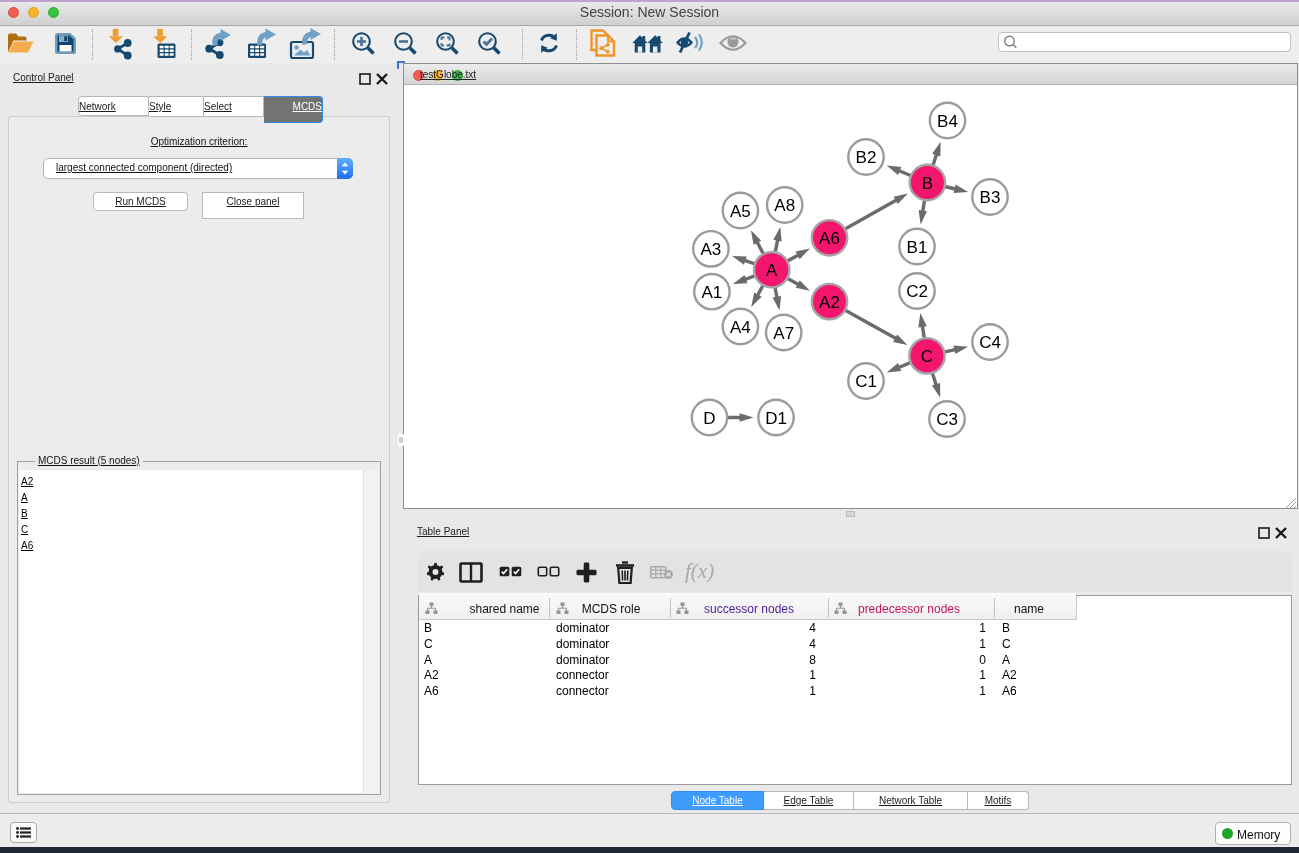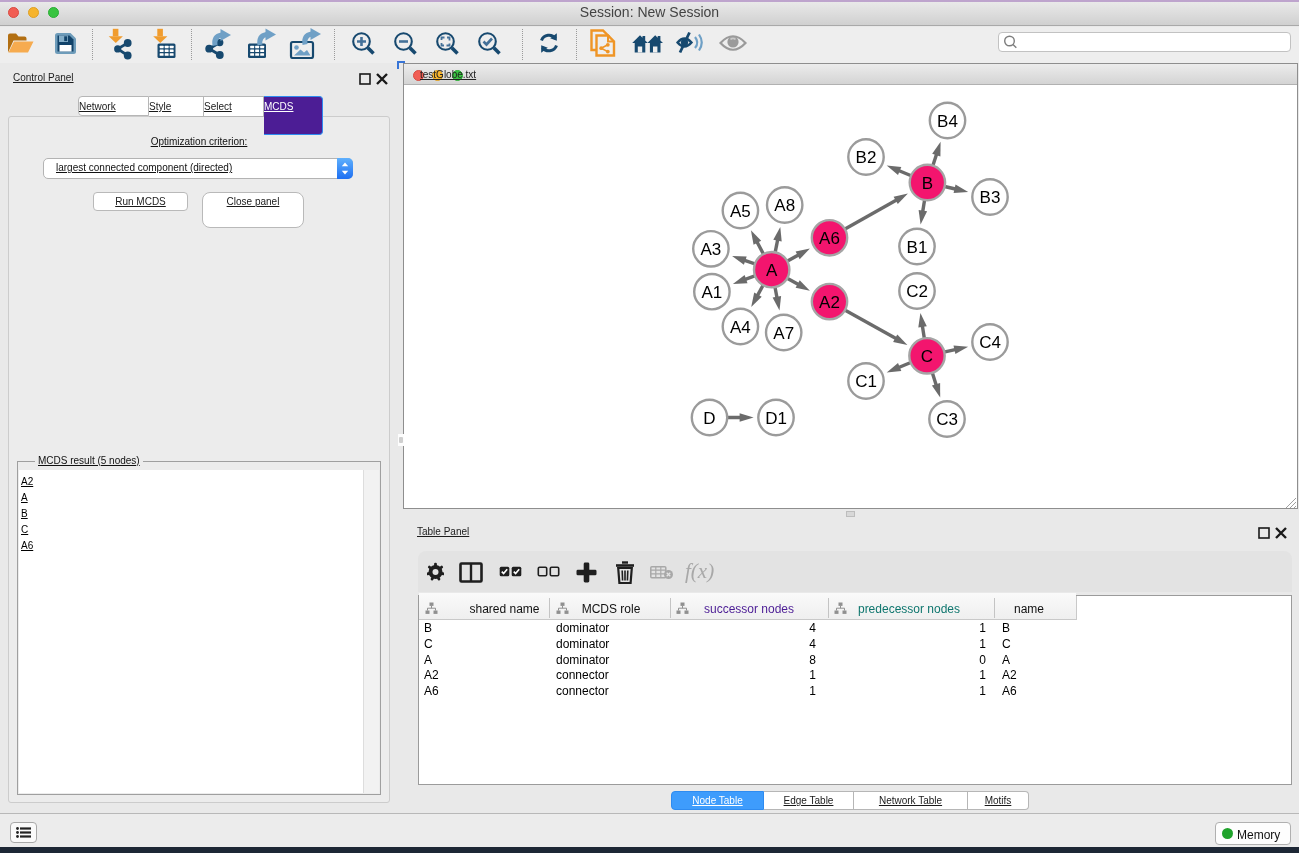--- a/index.html
+++ b/index.html
@@ -155,33 +155,33 @@
 <svg class="abs" style="left:359px;top:73px" width="30" height="12" viewBox="0 0 30 12">
     <rect x="1" y="1" width="10" height="10" fill="none" stroke="#1a1a1a" stroke-width="1.6"></rect>
     <path d="M18 1 L28 11 M28 1 L18 11" stroke="#1a1a1a" stroke-width="2.4"></path>
   </svg>
 
 <div class="abs" style="left:8px;top:116px;width:382px;height:687px;background:#ececec;border:1px solid #cccccc;border-radius:3px"></div>
 
 <div class="abs txt13" style="left:78px;top:96px;width:71px;height:20px;background:#fff;border:1px solid #b6b6b6;border-radius:4px 0 0 4px;text-align:left;line-height:20px">Network</div>
 <div class="abs txt13" style="left:149px;top:96px;width:55px;height:21px;background:#fff;border:1px solid #b6b6b6;border-left:none;text-align:left;line-height:20px">Style</div>
 <div class="abs txt13" style="left:204px;top:96px;width:60px;height:21px;background:#fff;border:1px solid #b6b6b6;border-left:none;text-align:left;line-height:20px">Select</div>
-<div class="abs txt13" style="left:264px;top:96px;width:59px;height:39px;background:#4c1d95;border:1px solid #2e8bf0;border-left:none;border-radius:0 4px 4px 0;text-align:left;line-height:20px;color:#fff">MCDS</div>
+<div class="abs txt13" style="left:264px;top:96px;width:59px;height:27px;background:#737373;border:1px solid #2e8bf0;border-left:none;border-radius:0 4px 4px 0;text-align:right;line-height:20px;color:#fff">MCDS</div>
 <div class="abs txt13" style="left:0px;top:136px;width:398px;text-align:center;color:#111">Optimization criterion:</div>
 
 <div class="abs" style="left:43px;top:158px;width:310px;height:21px;background:#fff;border:1px solid #b3b3b3;border-radius:5px"></div>
 <div class="abs txt13" style="left:56px;top:162px;color:#111">largest connected component (directed)</div>
 <div class="abs" style="left:337px;top:158px;width:16px;height:21px;background:linear-gradient(#5fb0fd,#1d6ff2);border-radius:0 5px 5px 0"></div>
 <svg class="abs" style="left:341px;top:162px" width="8" height="13" viewBox="0 0 8 13">
     <path d="M4 0.5 L7.2 4.2 L0.8 4.2 Z" fill="#fff"></path>
     <path d="M4 12.5 L7.2 8.8 L0.8 8.8 Z" fill="#fff"></path>
   </svg>
 
 <div class="abs txt13" style="left:93px;top:192px;width:95px;height:19px;background:#fff;border:1px solid #b9b9b9;border-radius:4px;text-align:center;line-height:18px">Run MCDS</div>
-<div class="abs txt13" style="left:202px;top:192px;width:102px;height:36px;background:#fff;border:1px solid #b9b9b9;border-radius:8px;text-align:center;line-height:18px">Close panel</div>
+<div class="abs txt13" style="left:202px;top:192px;width:102px;height:27px;background:#fff;border:1px solid #b9b9b9;border-radius:0;text-align:center;line-height:18px">Close panel</div>
 
 <div class="abs" style="left:17px;top:461px;width:364px;height:334px;border:1px solid #9f9f9f"></div>
 <div class="abs txt13" style="left:35px;top:455px;background:#ececec;padding:0 3px;color:#111">MCDS result (5 nodes)</div>
 <div class="abs" style="left:19px;top:470px;width:360px;height:323px;background:#fff"></div>
 <div class="abs" style="left:363px;top:470px;width:16px;height:323px;background:#f2f2f2;border-left:1px solid #ddd"></div>
 <div class="abs txt13" style="left:21px;top:474px;line-height:16px;color:#000">A2<br>A<br>B<br>C<br>A6</div>
 
 <svg class="abs" style="left:397px;top:61px" width="8" height="8" viewBox="0 0 8 8">
     <path d="M0 0 H8 V2 H2 V8 H0 Z" fill="#3875d7"></path>
   </svg>
@@ -362,21 +362,21 @@
     <rect x="8.5" y="8.5" width="4" height="3.4" fill="#909090"></rect>
     <path d="M6.5 4 V6.2 M2.5 8.5 V6.2 H10.5 V8.5" stroke="#909090" fill="none" stroke-width="1"></path>
   </svg>
 <div class="abs txt12" style="left:670px;top:602px;width:158px;text-align:center;color:#4c1d95">successor nodes</div>
 <svg class="abs" style="left:834px;top:602px" width="13" height="13" viewBox="0 0 13 13">
     <rect x="4.5" y="0.5" width="4" height="3.4" fill="#909090"></rect>
     <rect x="0.5" y="8.5" width="4" height="3.4" fill="#909090"></rect>
     <rect x="8.5" y="8.5" width="4" height="3.4" fill="#909090"></rect>
     <path d="M6.5 4 V6.2 M2.5 8.5 V6.2 H10.5 V8.5" stroke="#909090" fill="none" stroke-width="1"></path>
   </svg>
-<div class="abs txt12" style="left:826px;top:602px;width:166px;text-align:center;color:#0f766e">predecessor nodes</div>
+<div class="abs txt12" style="left:826px;top:602px;width:166px;text-align:center;color:#be185d">predecessor nodes</div>
 <div class="abs txt12" style="left:993px;top:602px;width:72px;text-align:center;color:#111">name</div>
 
 <div class="abs txt12" style="left:424px;top:621px;line-height:15.8px;color:#000">B<br>C<br>A<br>A2<br>A6</div>
 <div class="abs txt12" style="left:556px;top:621px;line-height:15.8px;color:#000">dominator<br>dominator<br>dominator<br>connector<br>connector</div>
 <div class="abs txt12" style="left:700px;top:621px;width:116px;line-height:15.8px;text-align:right;color:#000">4<br>4<br>8<br>1<br>1</div>
 <div class="abs txt12" style="left:870px;top:621px;width:116px;line-height:15.8px;text-align:right;color:#000">1<br>1<br>0<br>1<br>1</div>
 <div class="abs txt12" style="left:1002px;top:621px;line-height:15.8px;color:#000">B<br>C<br>A<br>A2<br>A6</div>
 
 <div class="abs txt13" style="left:671px;top:791px;width:93px;height:19px;background:#3e9cfc;border:1px solid #2e8bf0;border-radius:4px 0 0 4px;text-align:center;line-height:18px;color:#fff">Node Table</div>
 <div class="abs txt13" style="left:764px;top:791px;width:90px;height:19px;background:#fff;border:1px solid #b6b6b6;border-left:none;text-align:center;line-height:18px">Edge Table</div>

